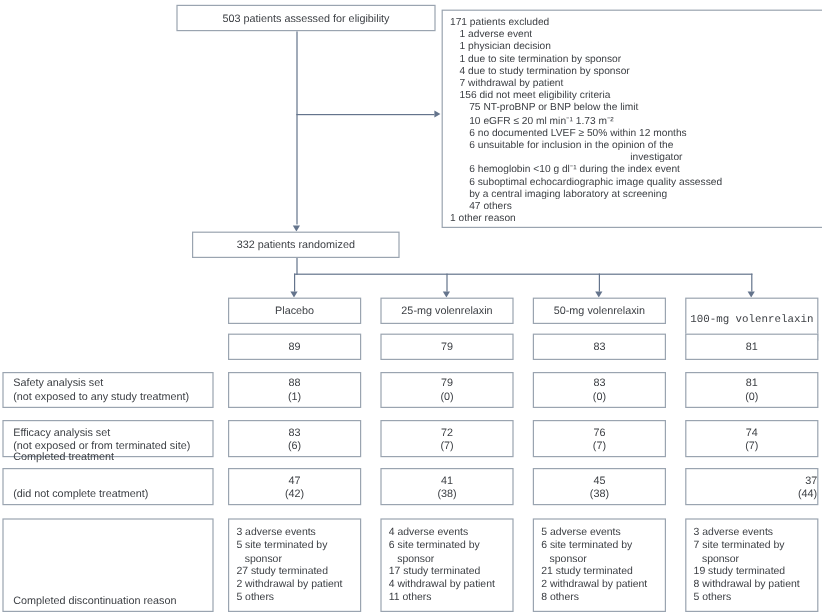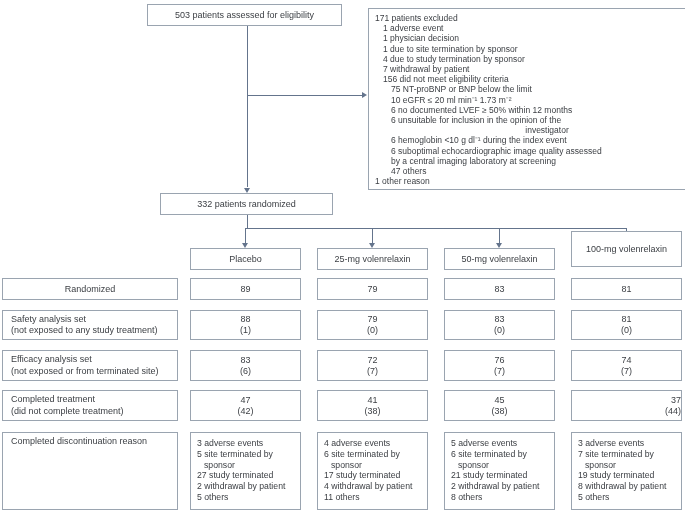--- a/index.html
+++ b/index.html
@@ -2,21 +2,21 @@
 <html><head>
 <meta charset="utf-8">
 <style>
   * { margin:0; padding:0; box-sizing:border-box; }
   html,body { background:#ffffff; }
   body { font-family:"Liberation Sans", sans-serif; }
   .canvas { position:relative; width:685px; height:512px; background:#ffffff; color:#3d4045; font-size:9px; line-height:11px; overflow:hidden; }
   .box { position:absolute; border:1px solid #9aa4b0; background:#ffffff; }
   .center { display:flex; align-items:center; justify-content:center; text-align:center; }
   .stack { display:flex; flex-direction:column; align-items:center; justify-content:center; text-align:center; }
-  .label-left { display:flex; flex-direction:column; justify-content:space-between; padding:3px 8px; text-align:left; }
+  .label-left { display:flex; flex-direction:column; justify-content:flex-end; padding:3px 8px; text-align:left; }
   .hline { position:absolute; height:1px; background:#64748c; }
   .vline { position:absolute; width:1px; background:#64748c; }
   .arr-down { position:absolute; width:0; height:0; border-left:3px solid transparent; border-right:3px solid transparent; border-top:5px solid #64748c; }
   .arr-right { position:absolute; width:0; height:0; border-top:3px solid transparent; border-bottom:3px solid transparent; border-left:5px solid #64748c; }
   .excl { padding:4px 6px; font-size:8.5px; line-height:10.2px; text-align:left; }
   .excl div { white-space:nowrap; }
   .ind0 { padding-left:0; }
   .ind1 { padding-left:8px; }
   .ind2 { padding-left:16px; }
   .ind3 { padding-left:24px;text-align:center; }
@@ -36,21 +36,21 @@
   <div class="hline" style="left:245px; top:228px; width:382px;"></div>
   <div class="vline" style="left:245px; top:228px; height:15px;"></div>
   <div class="arr-down" style="left:242px; top:243px;"></div>
   <div class="vline" style="left:372px; top:228px; height:15px;"></div>
   <div class="arr-down" style="left:369px; top:243px;"></div>
   <div class="vline" style="left:499px; top:228px; height:15px;"></div>
   <div class="arr-down" style="left:496px; top:243px;"></div>
   <div class="vline" style="left:626px; top:228px; height:15px;"></div>
   <div class="arr-down" style="left:623px; top:243px;"></div>
 
-  <div class="box center" style="left:147px; top:4px; width:195px; height:22px;">
+  <div class="box center" style="left:147px; top:4px; width:216px; height:22px;">
     <span>503 patients assessed for eligibility</span>
   </div>
 
   <div class="box excl" style="left:368px; top:8px; width:334px; height:182px;">
     <div class="ind0">171 patients excluded</div>
     <div class="ind1">1 adverse event</div>
     <div class="ind1">1 physician decision</div>
     <div class="ind1">1 due to site termination by sponsor</div>
     <div class="ind1">4 due to study termination by sponsor</div>
     <div class="ind1">7 withdrawal by patient</div>
@@ -73,27 +73,24 @@
 
   <div class="box center" style="left:190px; top:248px; width:111px; height:22px;">
     <span>Placebo</span>
   </div>
   <div class="box center" style="left:317px; top:248px; width:111px; height:22px;">
     <span>25-mg volenrelaxin</span>
   </div>
   <div class="box center" style="left:444px; top:248px; width:111px; height:22px;">
     <span>50-mg volenrelaxin</span>
   </div>
-  <div class="box center" style="left:571px; top:231px; width:111px; height:36px;">
+  <div class="box center" style="left:571px; top:248px; width:111px; height:36px;font-family:Liberation Mono, monospace;">
     <span>100-mg volenrelaxin</span>
   </div>
 
-  <div class="box center" style="left:2px; top:278px; width:176px; height:22px;">
-    <span>Randomized</span>
-  </div>
   <div class="box center" style="left:190px; top:278px; width:111px; height:22px;">
     <span>89</span>
   </div>
   <div class="box center" style="left:317px; top:278px; width:111px; height:22px;">
     <span>79</span>
   </div>
   <div class="box center" style="left:444px; top:278px; width:111px; height:22px;">
     <span>83</span>
   </div>
   <div class="box center" style="left:571px; top:278px; width:111px; height:22px;">
@@ -135,21 +132,21 @@
   </div>
   <div class="box stack" style="left:444px; top:350px; width:111px; height:31px;">
     <span>76</span>
     <span>(7)</span>
   </div>
   <div class="box stack" style="left:571px; top:350px; width:111px; height:31px;">
     <span>74</span>
     <span>(7)</span>
   </div>
 
-  <div class="box label-left" style="left:2px; top:390px; width:176px; height:31px;">
+  <div class="box label-left" style="left:2px; top:390px; width:176px; height:31px;gap:20px;">
     <span>Completed treatment</span>
     <span>(did not complete treatment)</span>
   </div>
   <div class="box stack" style="left:190px; top:390px; width:111px; height:31px;">
     <span>47</span>
     <span>(42)</span>
   </div>
   <div class="box stack" style="left:317px; top:390px; width:111px; height:31px;">
     <span>41</span>
     <span>(38)</span>

